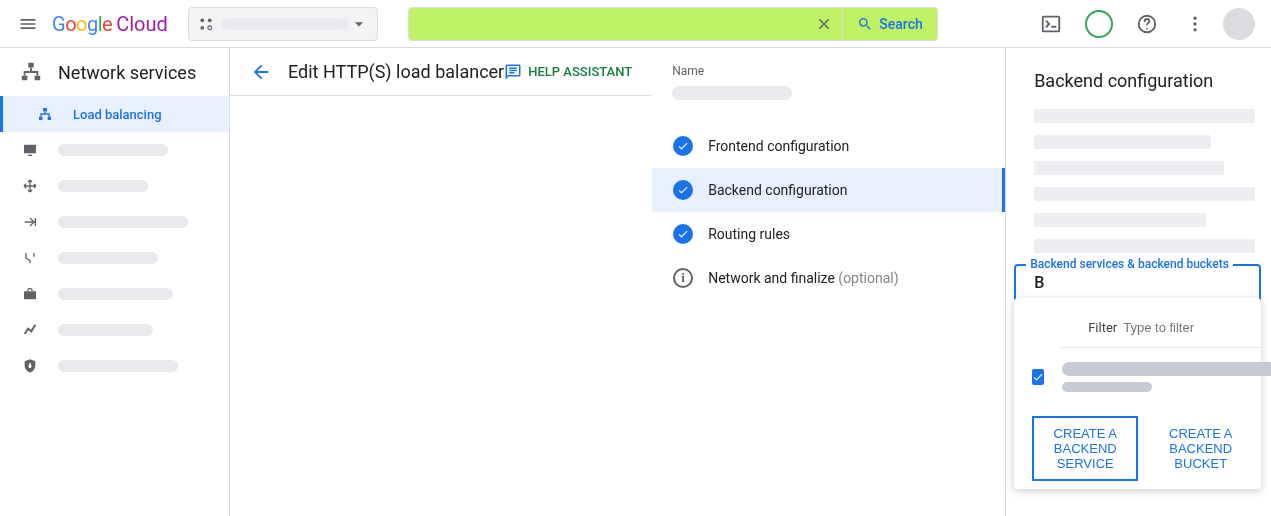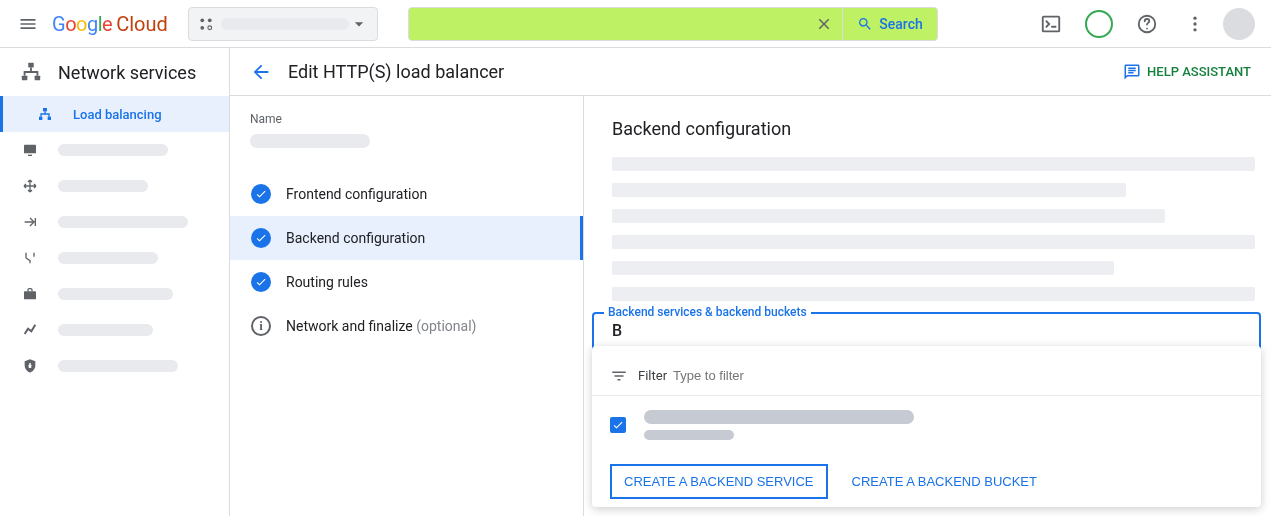--- a/index.html
+++ b/index.html
@@ -7,21 +7,21 @@
   
   
   .header { height: 48px; display: flex; align-items: center; padding: 0 8px; border-bottom: 1px solid #dadce0; }
   .menu-btn { width: 40px; height: 40px; display: flex; align-items: center; justify-content: center; cursor: pointer; border-radius: 50%; }
   .logo { display: flex; align-items: center; margin-left: 4px; margin-right: 20px; }
   .logo-text { font-size: 20px; font-weight: 400; letter-spacing: -0.5px; }
   .g-blue { color: #4285f4; }
   .g-red { color: #ea4335; }
   .g-yellow { color: #fbbc05; }
   .g-green { color: #34a853; }
-  .cloud-text { color: #c2410c; font-size: 20px; margin-left: 4px; }
+  .cloud-text { color: #a21caf; font-size: 20px; margin-left: 4px; }
   .project-selector { display: flex; align-items: center; background: #f1f3f4; border: 1px solid #dadce0; border-radius: 4px; height: 34px; padding: 0 8px; width: 190px; cursor: pointer; }
   .project-dots { width: 18px; height: 18px; margin-right: 6px; }
   .project-placeholder { flex: 1; height: 12px; background: #e8eaed; border-radius: 6px; }
   .project-arrow { color: #5f6368; }
   .search-box { display: flex; align-items: center; background: #bef264; border: 1px solid #dadce0; border-radius: 4px; height: 34px; margin-left: 30px; flex: 0 0 530px; }
   .search-input { flex: 1; border: none; background: transparent; padding: 0 12px; outline: none; }
   .search-clear { width: 36px; display:flex; align-items:center; justify-content:center; color:#5f6368; cursor:pointer; }
   .search-btn { display: flex; align-items: center; border-left: 1px solid #dadce0; padding: 0 14px; height: 100%; color: #1a73e8; cursor: pointer; font-weight:500; }
   .search-btn svg { margin-right: 6px; }
   .header-right { margin-left: auto; display: flex; align-items: center; gap: 8px; padding-right: 8px; }
@@ -37,21 +37,21 @@
   .sidebar-header { display: flex; align-items: center; height: 48px; padding: 0 20px; font-size: 18px; color: #202124; }
   .sidebar-header svg { margin-right: 16px; }
   .sidebar-items { padding-top: 0; }
   .sidebar-item { display: flex; align-items: center; height: 36px; padding: 0 20px; cursor: pointer; font-size: 13px; color: #5f6368; }
   .sidebar-item.selected { background: #e8f0fe; color: #1a73e8; border-left: 3px solid #1a73e8; padding-left: 32px; font-weight:500; }
   .sidebar-item .icon { width: 20px; margin-right: 18px; display: flex; align-items:center; justify-content:center; }
   .sidebar-item.selected .icon { color: #1a73e8; }
   .sidebar-placeholder { height: 12px; background: #e8eaed; border-radius: 6px; flex: 0 0 auto; }
 
   
-  .content { flex: 1; display: flex; flex-direction: column; }
+  .content { flex: 1; display: flex; flex-direction: row; }
   .content-header { height: 48px; display: flex; align-items: center; padding: 0 20px; border-bottom: 1px solid #dadce0; }
   .back-arrow { color: #1a73e8; cursor: pointer; margin-right: 16px; display:flex; }
   .page-title { font-size: 18px; color: #202124; }
   .help-link { margin-left: auto; color: #15803d; font-size: 13px; font-weight: 500; display: flex; align-items: center; cursor: pointer; }
   .help-link svg { margin-right: 6px; }
 
   .content-body { display: flex; flex: 1; overflow: hidden; }
   
   
   .left-panel { width: 354px; border-right: 1px solid #dadce0; padding: 16px 0; }
@@ -69,21 +69,21 @@
   .section-title { font-size: 18px; font-weight: 400; margin-bottom: 18px; }
   .gray-bar { background: #eceef1; border-radius: 2px; margin-bottom: 12px; }
   
   .sub-section-title { font-size:16px; font-weight:500; margin-top:20px; }
 
   
   .popover-wrap { position: absolute; top: 200px; left: 8px; right: 10px; }
   .fieldset-label { position:relative; top:7px; left:12px; background:#fff; padding:0 4px; font-size:12px; color:#1a73e8; font-weight:500; z-index:2; }
   .combo-outline { border: 2px solid #1a73e8; border-radius: 4px; height: 44px; }
   .popover { background: #fff; box-shadow: 0 2px 10px rgba(0,0,0,0.2); border-radius: 4px; margin-top: -10px; padding-top:10px; position:relative; z-index:3; }
-  .filter-row { display: flex; align-items: center; height: 40px; padding: 0 18px; border-bottom: 1px solid #e8eaed; color:#5f6368; font-size:13px; }
+  .filter-row { display: flex; align-items: center; height: 40px; padding: 0 18px; border-bottom: 1px solid #e8eaed; color:#5f6368; font-size:13px;margin-left:46px; }
   .filter-row svg { margin-right: 10px; }
   .filter-label { color:#3c4043; margin-right:6px; }
   .option-row { display: flex; align-items: center; padding: 14px 18px; }
   .checkbox { width: 16px; height: 16px; background: #1a73e8; border-radius: 2px; margin-right: 18px; display:flex; align-items:center; justify-content:center; }
   .option-lines { display:flex; flex-direction:column; gap:6px; }
   .option-line { height: 14px; background: #c5cad3; border-radius: 7px; }
   .create-row { display:flex; align-items:center; padding: 10px 18px 8px; gap: 20px; }
   .create-btn-primary { border: 2px solid #1a73e8; color: #1a73e8; font-size: 13px; font-weight: 500; padding: 8px 12px; cursor: pointer; background:#fff; }
   .create-btn-secondary { color: #1a73e8; font-size: 13px; font-weight: 500; background: none; border: none; cursor: pointer; padding:8px 4px; }
 </style>

